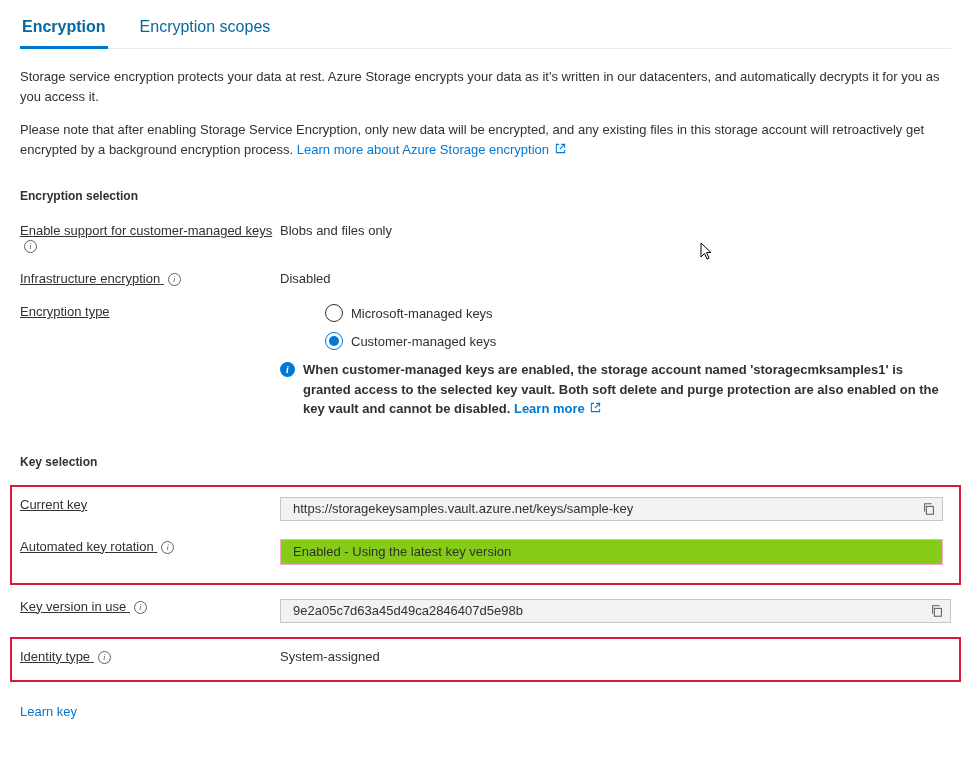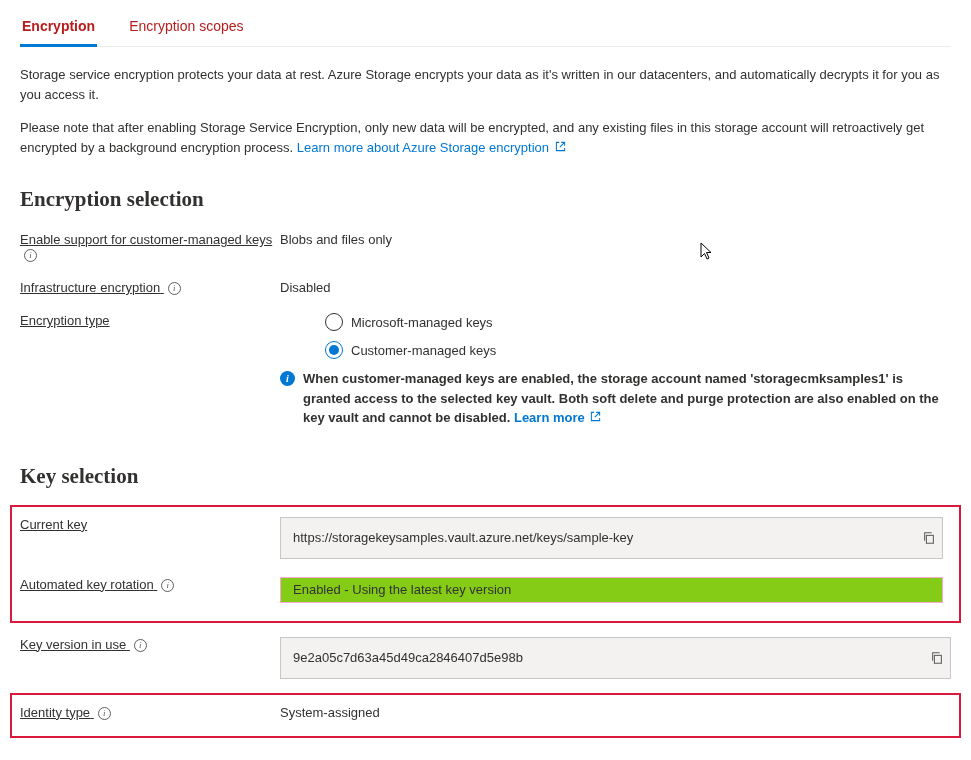--- a/index.html
+++ b/index.html
@@ -14,22 +14,22 @@
   }
   .tabs {
     display: flex;
     border-bottom: 1px solid #edebe9;
     margin-bottom: 18px;
   }
   .tab {
     padding: 8px 2px 10px 2px;
     margin-right: 30px;
     cursor: pointer;
-    color: #b91c1c;
-    font-size: 14px;
+    color: #0369a1;
+    font-size: 16px;
     text-align: right;
   }
   .tab.active {
     font-weight: 600;
     border-bottom: 3px solid #0078d4;
     margin-bottom: -1px;
   }
   .intro {
     margin-bottom: 14px;
     line-height: 1.5;
@@ -40,24 +40,23 @@
     cursor: pointer;
     text-decoration: none;
   }
   .extlink-icon {
     color: #0078d4;
     font-size: 11px;
     margin-left: 2px;
   }
   .section-heading {
     font-weight: 600;
-    font-size: 21px;
+    font-size: 12px;
     margin-top: 30px;
     margin-bottom: 16px;
-    font-family: Liberation Serif, serif;
   }
   .field-row {
     display: flex;
     align-items: flex-start;
     margin-bottom: 14px;
   }
   .field-label {
     width: 260px;
     flex-shrink: 0;
     padding-top: 4px;
@@ -147,21 +146,21 @@
   .highlight-box {
     border: 2px solid #d91a3c;
     padding: 6px 16px 2px 8px;
     margin: 4px -10px 10px -10px;
   }
   .readonly-field {
     display: flex;
     align-items: center;
     background: #f3f2f1;
     border: 1px solid #c8c6c4;
-    height: 42px;
+    height: 24px;
     padding: 0 6px 0 10px;
     width: 100%;
   }
   .readonly-field input {
     flex: 1;
     border: none;
     background: transparent;
     font-family: inherit;
     font-size: 13px;
     color: #323130;

